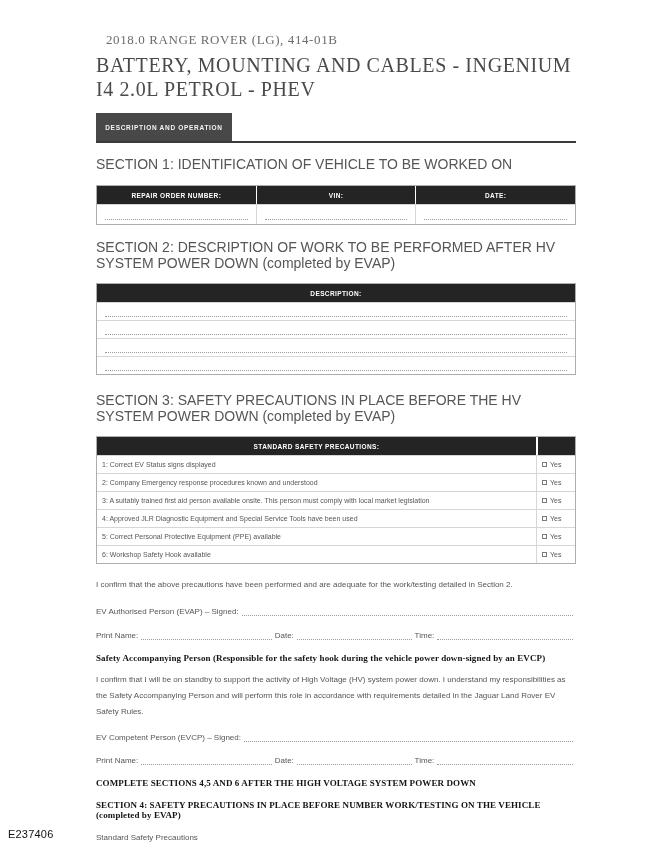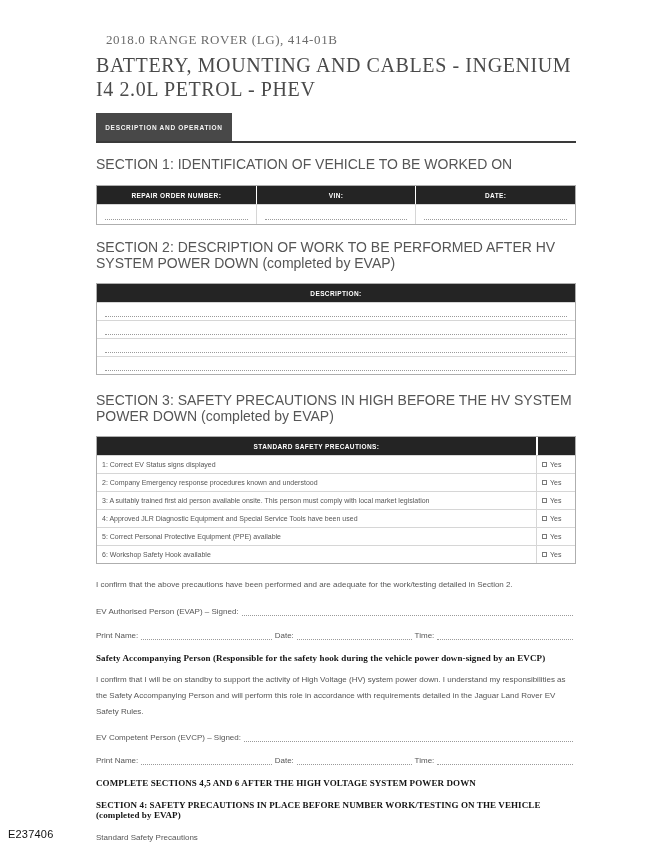--- a/index.html
+++ b/index.html
@@ -173,21 +173,21 @@
           <div class="dotline"></div>
         </div>
       </div>
     <div class="drow">
         <div class="dcell">
           <div class="dotline"></div>
         </div>
       </div>
   </div>
 
-  <div class="section-head mt-s3">SECTION 3: SAFETY PRECAUTIONS IN HIGH BEFORE THE HV SYSTEM POWER DOWN (completed by EVAP)</div>
+  <div class="section-head mt-s3">SECTION 3: SAFETY PRECAUTIONS IN PLACE BEFORE THE HV SYSTEM POWER DOWN (completed by EVAP)</div>
 
   <div class="ftable t3 mt-t3">
     <div class="hrow">
       <div class="hcell hcell-main">STANDARD SAFETY PRECAUTIONS:</div>
       <div class="hcell hcell-yes"></div>
     </div>
     <div class="drow">
       <div class="label-cell">1: Correct EV Status signs displayed</div>
       <div class="yes-cell">
           <span class="checkbox"></span>

